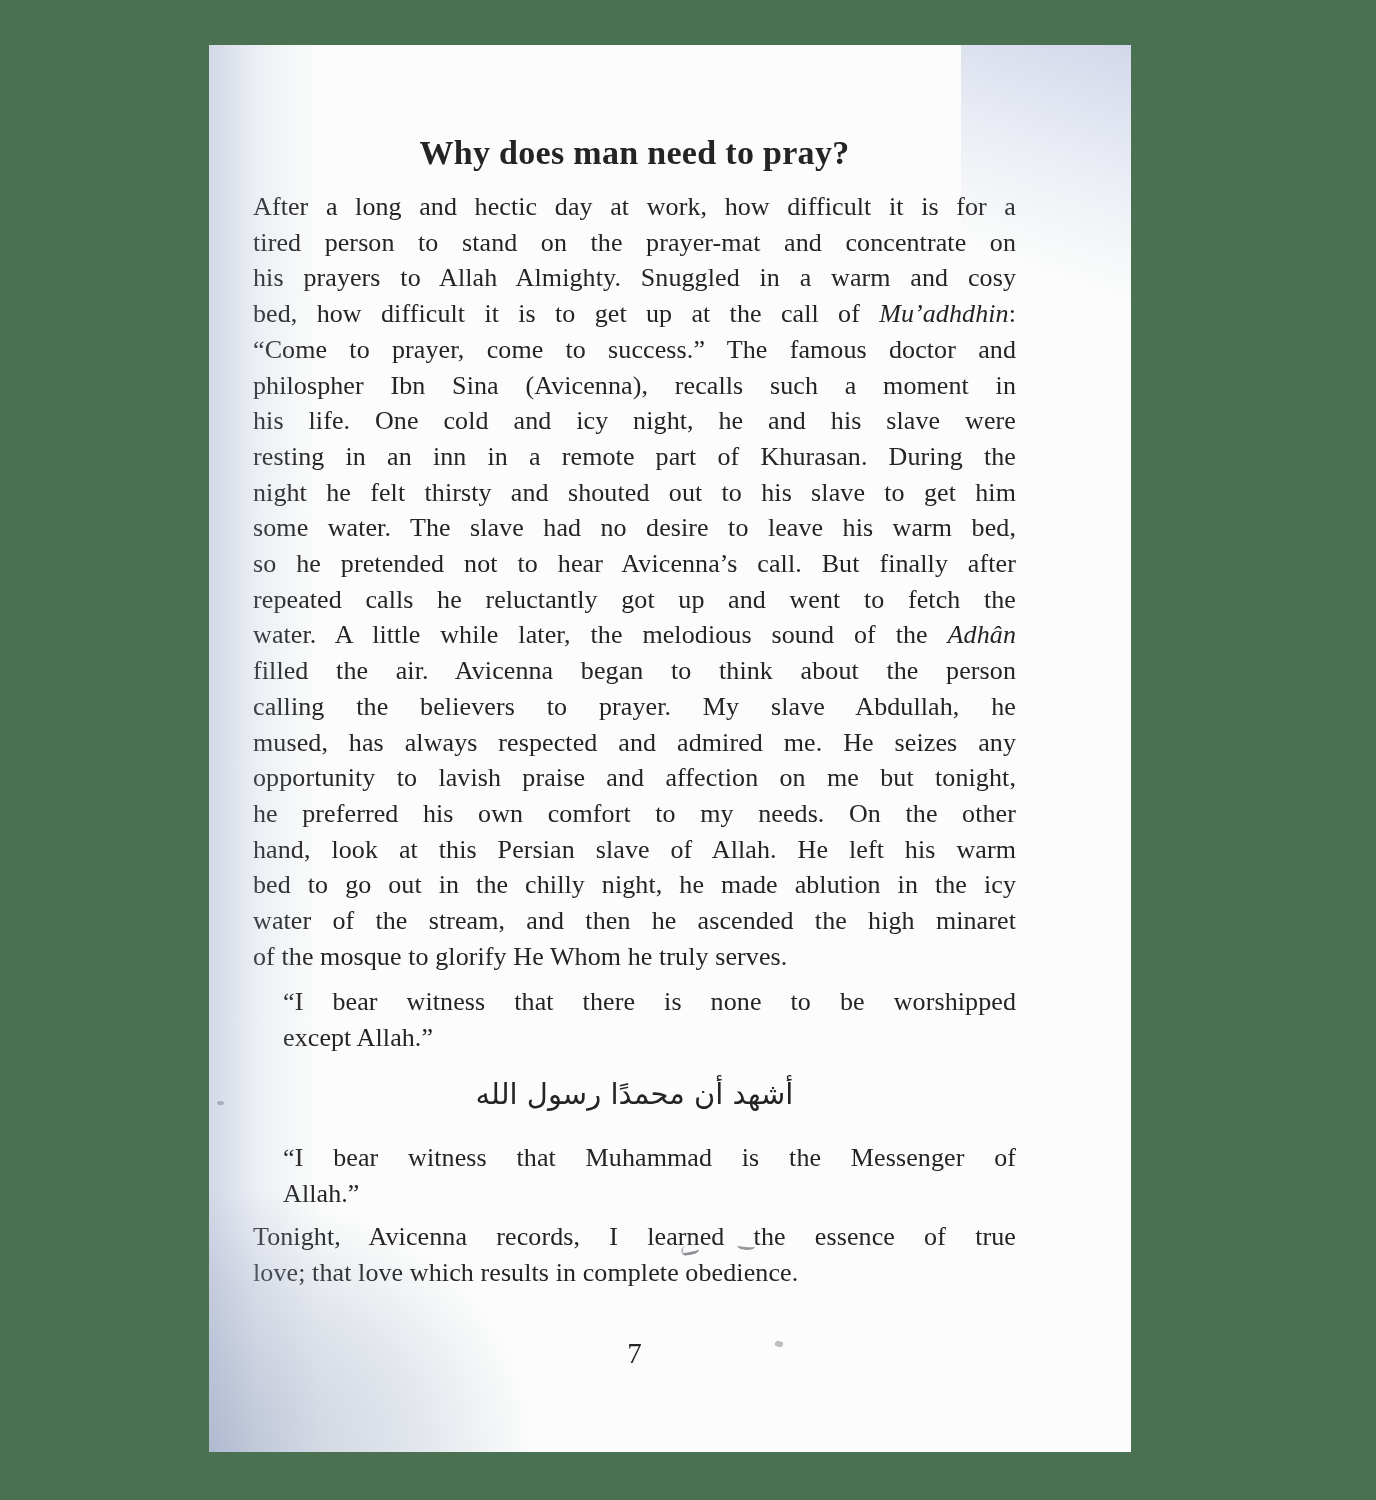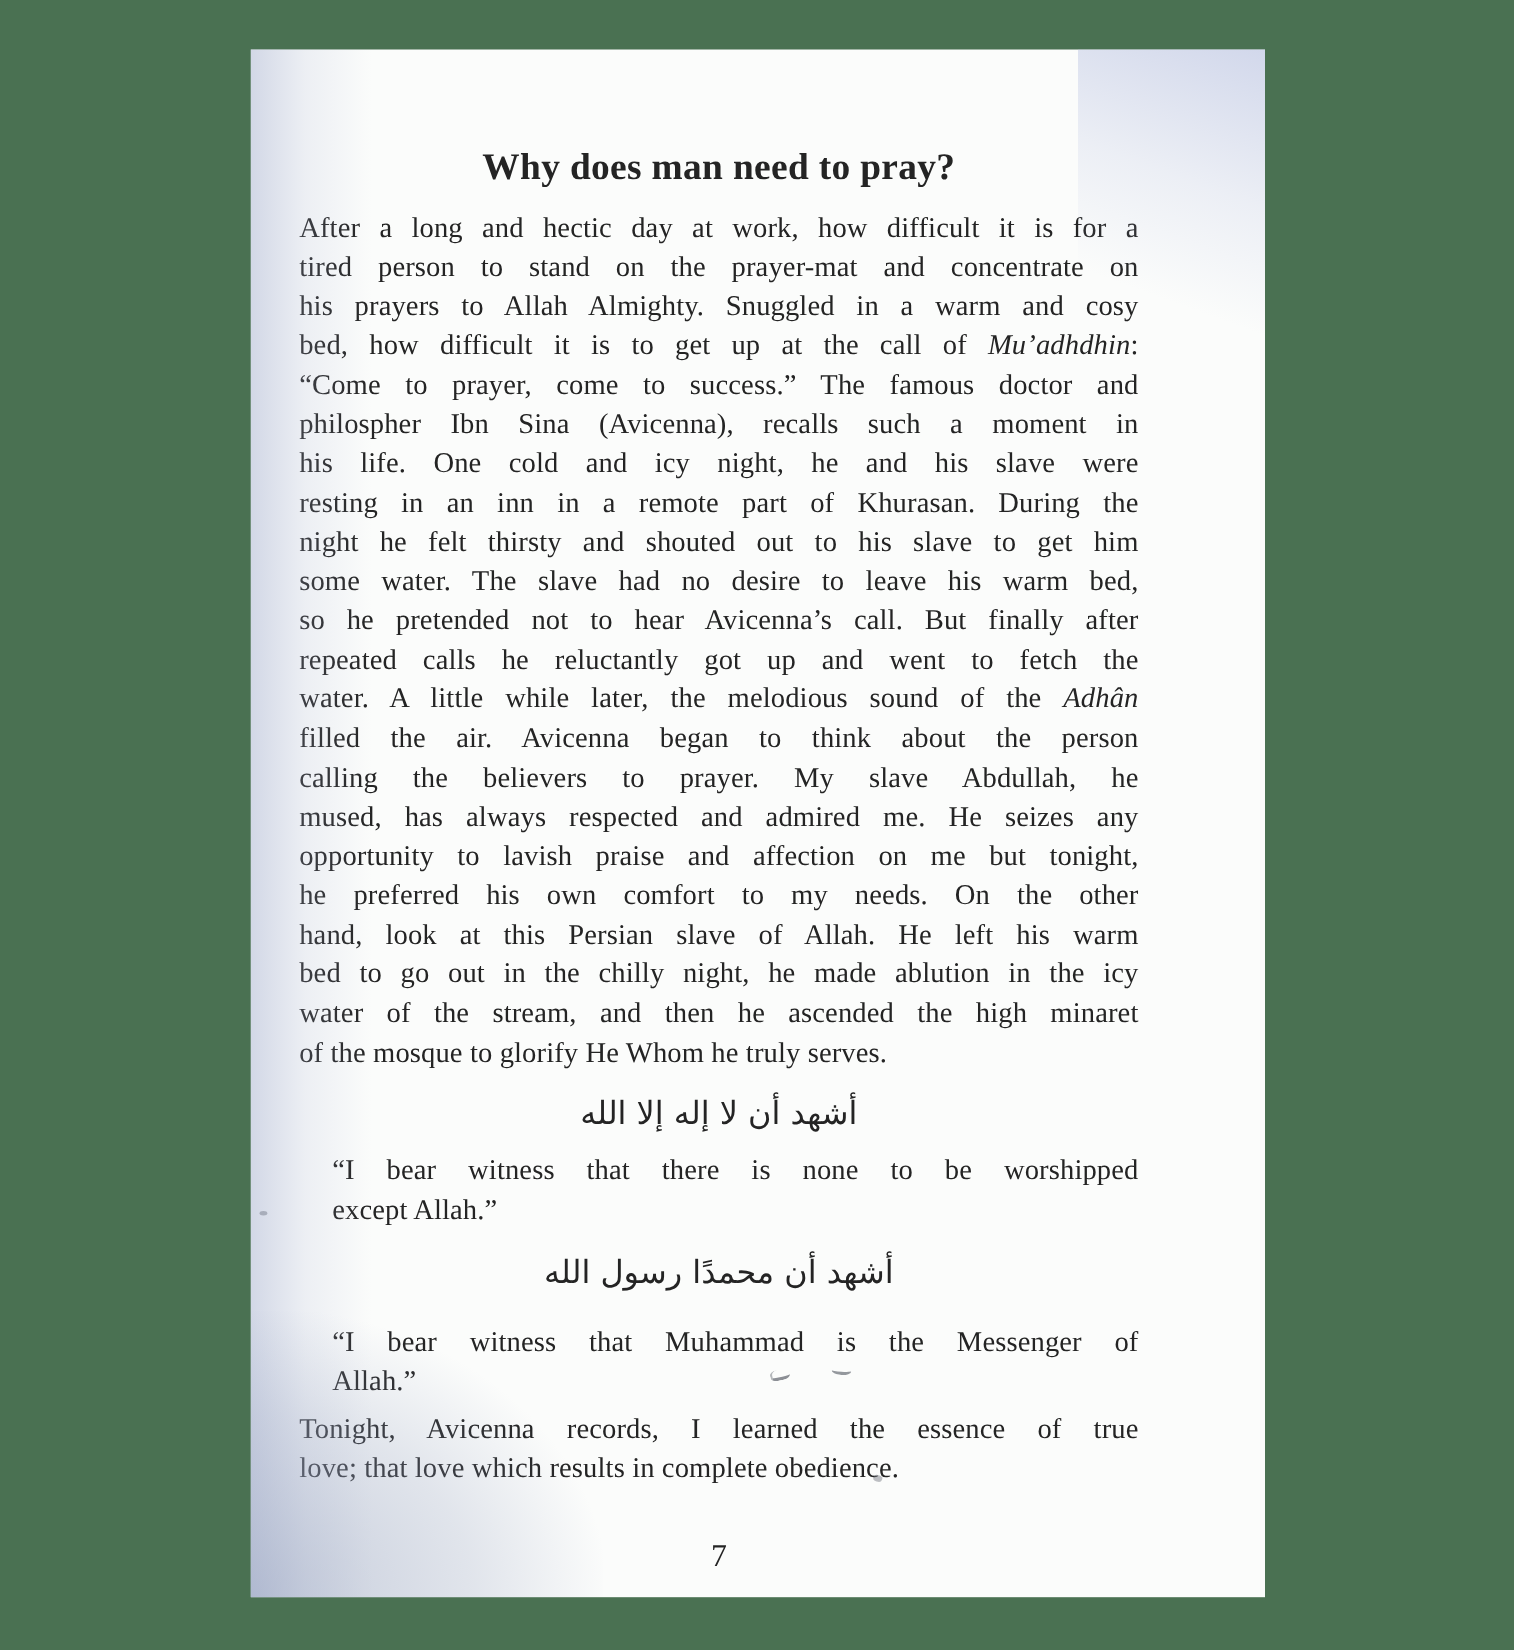--- a/index.html
+++ b/index.html
@@ -5,21 +5,21 @@
   html, body { margin: 0; padding: 0; }
   body {
     width: 1376px; height: 1500px;
     position: relative;
     background: #4a7152;
     overflow: hidden;
     font-family: "Liberation Serif", "DejaVu Serif", serif;
   }
   .page {
     position: absolute;
-    left: 228px; top: 45px;
+    left: 209px; top: 45px;
     width: 922px; height: 1407px;
     background: #fbfcfb;
     box-sizing: border-box;
     padding: 86px 115px 0 44px;
     color: #242424;
   }
   
   .spine-shadow {
     position: absolute; left: 0; top: 0; bottom: 0; width: 110px;
     background: linear-gradient(to right, rgba(170,180,210,0.50), rgba(170,180,210,0.18) 45%, rgba(170,180,210,0) 100%);
@@ -124,21 +124,20 @@
       <div class="line">calling the believers to prayer. My slave Abdullah, he</div>
       <div class="line">mused, has always respected and admired me. He seizes any</div>
       <div class="line">opportunity to lavish praise and affection on me but tonight,</div>
       <div class="line">he preferred his own comfort to my needs. On the other</div>
       <div class="line">hand, look at this Persian slave of Allah. He left his warm</div>
       <div class="line">bed to go out in the chilly night, he made ablution in the icy</div>
       <div class="line">water of the stream, and then he ascended the high minaret</div>
       <div class="line last">of the mosque to glorify He Whom he truly serves.</div>
     </div>
 
-  <div class="arabic" dir="rtl">أشهد أن لا إله إلا الله</div>
 
   <div class="quote">
       <div class="line">“I bear witness that there is none to be worshipped</div>
       <div class="line last">except Allah.”</div>
     </div>
 
   <div class="arabic second" dir="rtl">أشهد أن محمدًا رسول الله</div>
 
   <div class="quote second">
       <div class="line">“I bear witness that Muhammad is the Messenger of</div>

